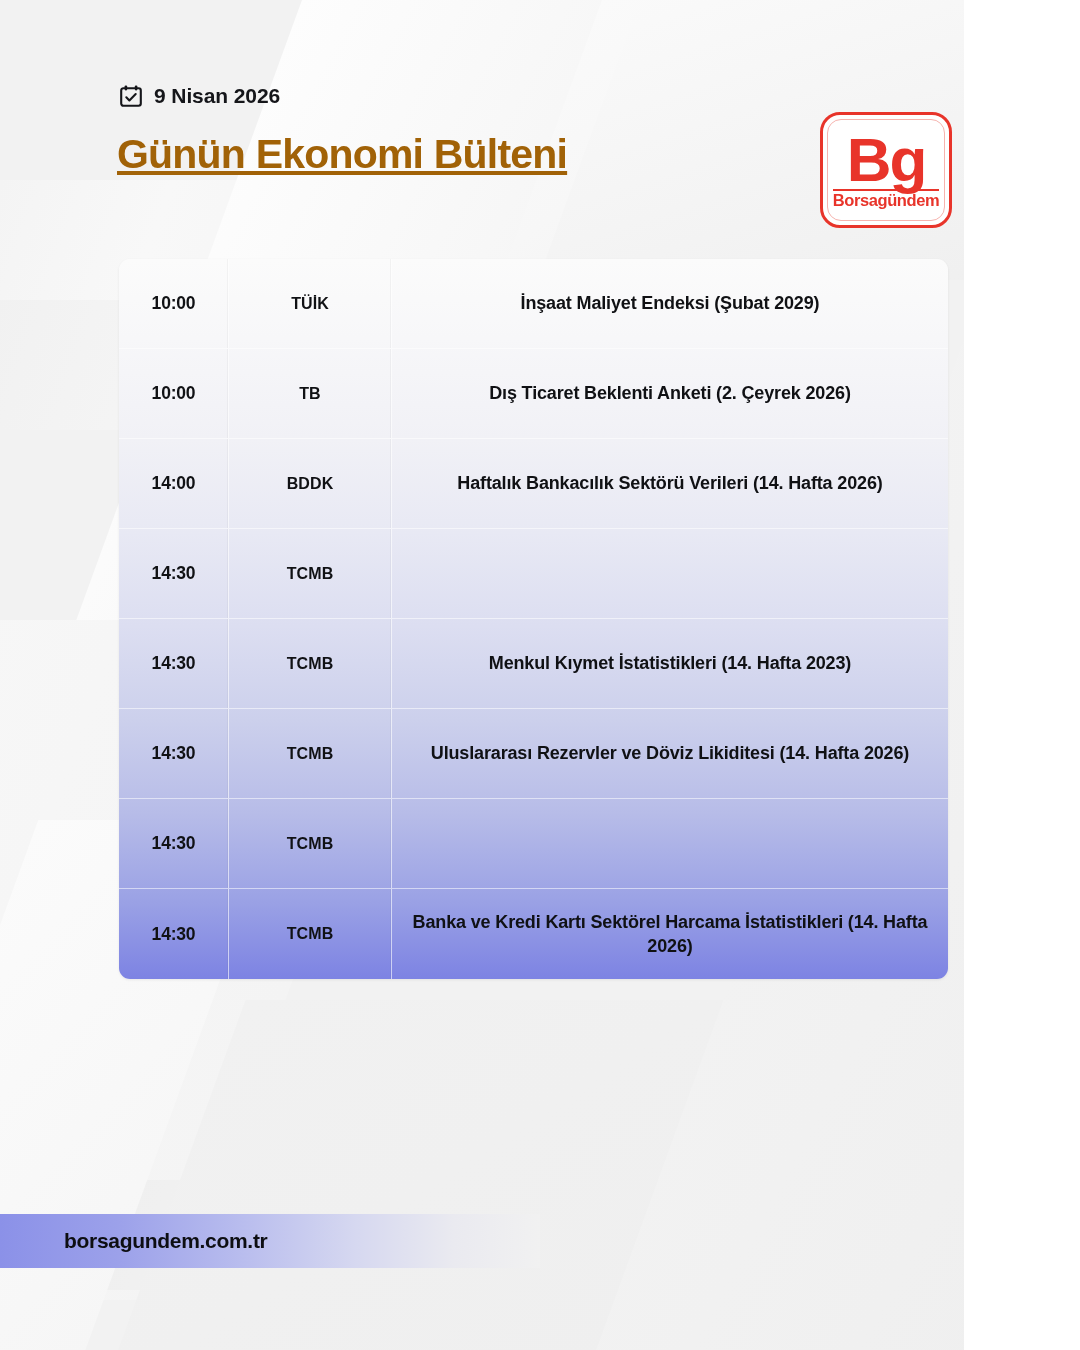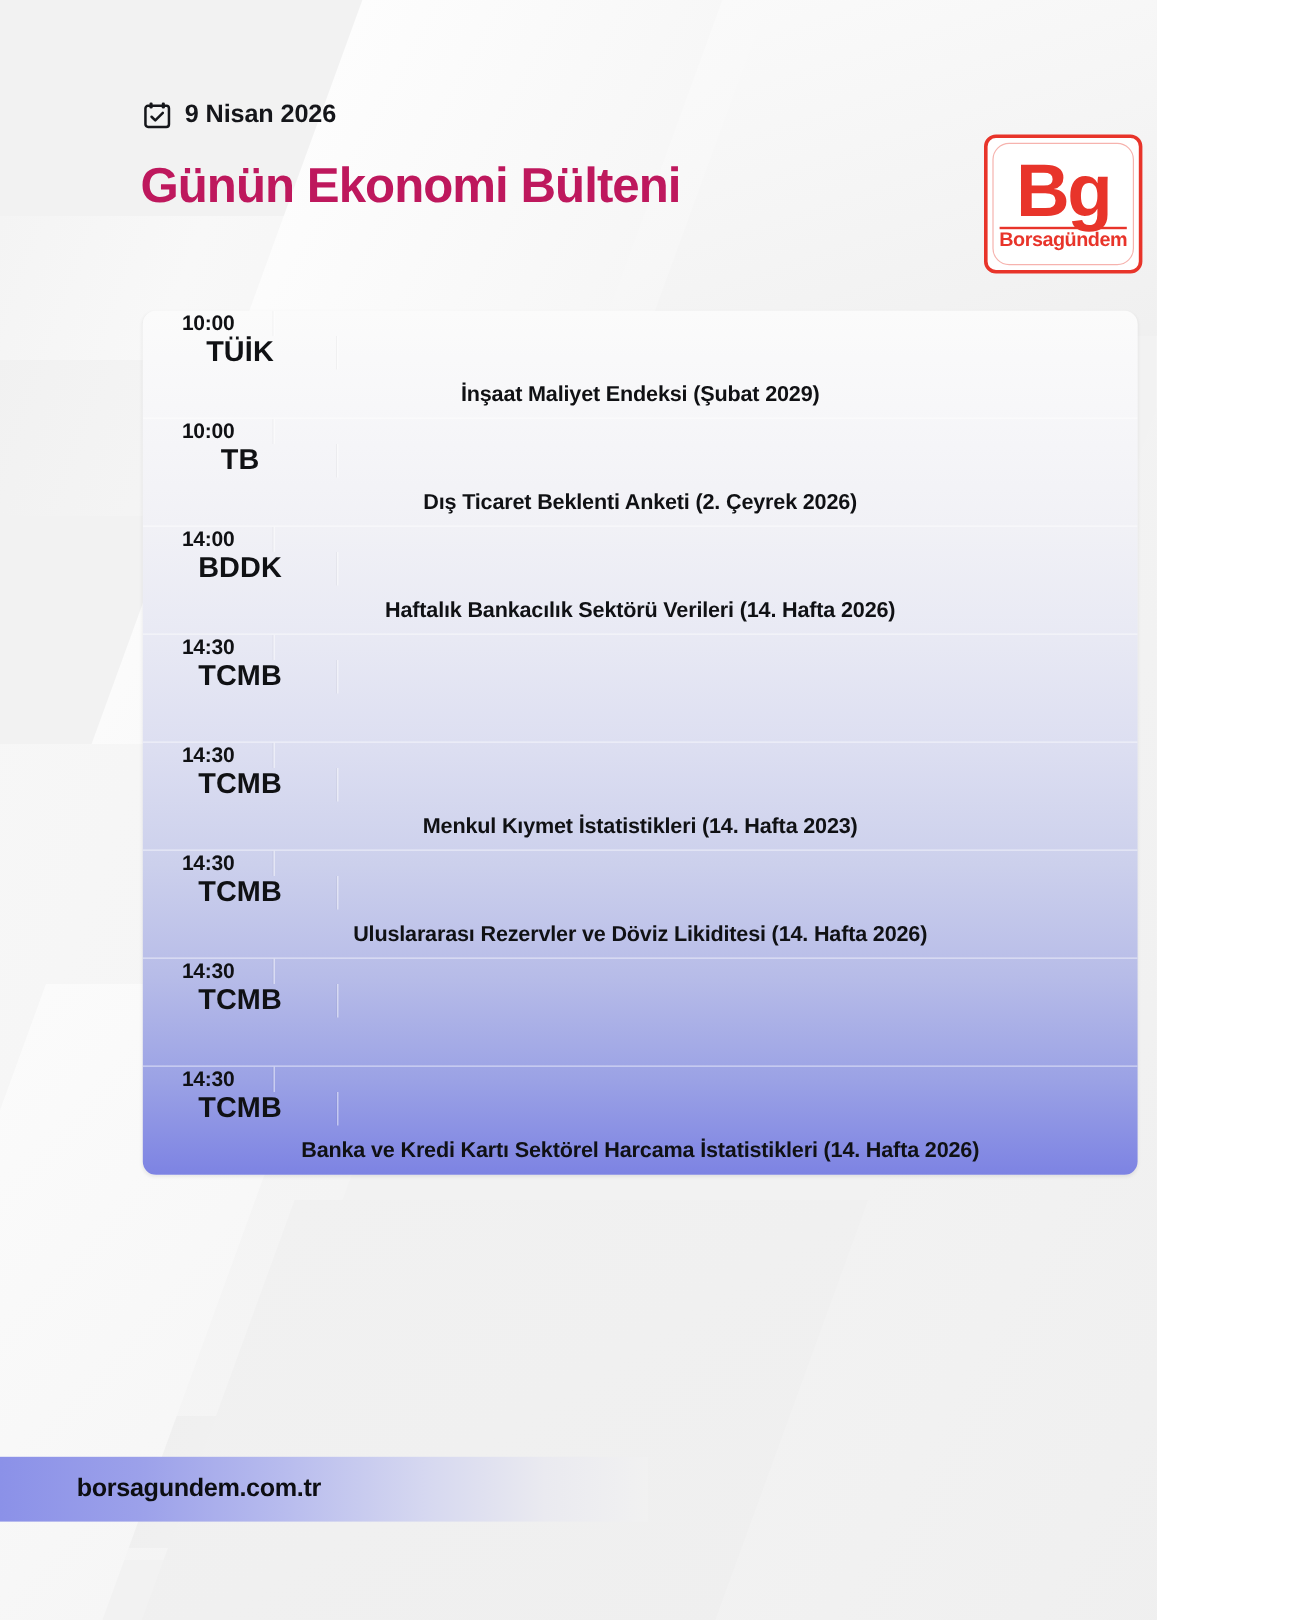--- a/index.html
+++ b/index.html
@@ -81,29 +81,29 @@
   .cal-icon { width:24px; height:24px; display:block; }
   .date-text {
     font-size:21px; font-weight:bold; color:#15161a;
     letter-spacing:-0.1px;
   }
 
   .headline {
     position:absolute; left:117px; top:129px;
     width:640px;
     font-size:41px; font-weight:bold; line-height:1.22;
-    color:#be185d; letter-spacing:-0.8px;
+    color:#a16207; letter-spacing:-0.8px;text-decoration:underline;
   }
 
   
   .logo {
     position:absolute; left:820px; top:112px;
     width:132px; height:116px;
     border:3px solid #e8342a;
-    border-radius:10px;
+    border-radius:20px;
     background:#ffffff;
     display:flex; flex-direction:column;
     align-items:center; justify-content:center;
     padding-top:2px;
   }
   .logo-inner {
     position:absolute; inset:4px;
     border:1px solid #f6b3ae;
     border-radius:14px;
     pointer-events:none;
@@ -135,34 +135,33 @@
         #ccd0ec  64%,
         #b7bce8  77%,
         #9ba2e5  89%,
         #7d83e3 100%);
     box-shadow:0 1px 3px rgba(0,0,0,0.07);
   }
   .row {
     display:flex;
     height:90px;
     border-bottom:1px solid rgba(255,255,255,0.55);
-    flex-direction:column;
   }
   .row:last-child { border-bottom:none; }
 
   .c-time, .c-src, .c-title {
     display:flex; align-items:center; justify-content:center;
     text-align:center;
     color:#101114;
     font-weight:bold;
     border-right:1px solid rgba(255,255,255,0.6);
     box-shadow:inset -1px 0 0 rgba(0,0,0,0.035);
   }
   .c-time { width:110px; font-size:17.5px; letter-spacing:-0.2px; }
-  .c-src  { width:163px; font-size:24px;   letter-spacing:0.1px;text-align:center; }
+  .c-src  { width:163px; font-size:16px;   letter-spacing:0.1px;text-align:center; }
   .c-title{
     flex:1; font-size:18px; letter-spacing:-0.15px;
     border-right:none; box-shadow:none;
     padding:0 14px; line-height:1.35;
   }
 
   
   .footer-band {
     position:absolute; left:0; top:1214px;
     width:540px; height:54px;

